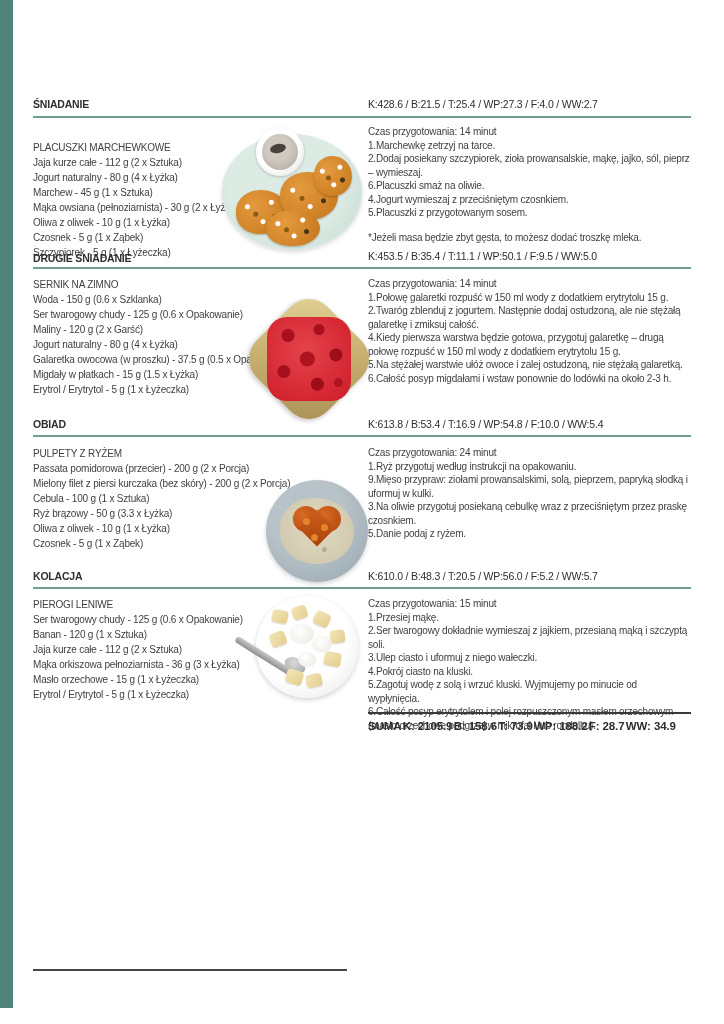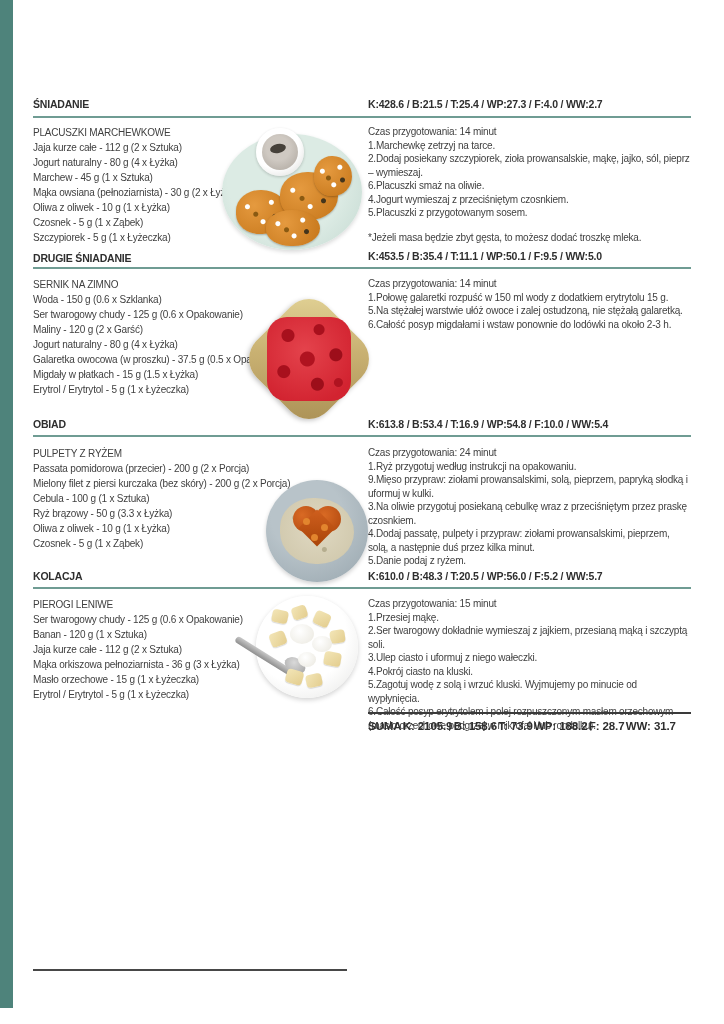--- a/index.html
+++ b/index.html
@@ -4,21 +4,21 @@
 <style>
   * { margin:0; padding:0; box-sizing:border-box; }
   html,body { background:#e9e9e9; }
   .page {
     position:relative; width:724px; height:1024px; background:#ffffff;
     font-family:"Liberation Sans", sans-serif; color:#3d3d3d; overflow:hidden;
     letter-spacing:-0.2px;
   }
   .accent-bar { position:absolute; left:0; top:0; width:13px; height:1008px; background:#4e837b; }
   .hname  { position:absolute; left:33px; width:300px; font-size:10.5px; font-weight:bold; color:#2e2e2e; }
-  .hmacros{ position:absolute; left:368px; width:323px; font-size:10.5px; font-weight:bold; color:#2e2e2e; }
+  .hmacros{ position:absolute; left:368px; width:323px; font-size:10.5px; font-weight:normal; color:#2e2e2e; }
   .hrule  { position:absolute; left:33px; width:658px; height:2px; background:#6f9c93; }
   .ingr   { position:absolute; left:33px; width:332px; font-size:10px; line-height:15px; color:#3f3f3f; }
   .ingr .title { text-transform:uppercase; }
   .steps  { position:absolute; left:368px; width:323px; font-size:10px; line-height:13.5px; color:#3f3f3f; }
   .note   { margin-top:11px; }
   .suma-divider { position:absolute; left:368px; top:712px; width:323px; height:2px; background:#3a3a3a; }
   .suma-row { position:absolute; left:368px; top:720px; width:308px; display:flex; justify-content:space-between;
               font-size:11.5px; font-weight:bold; color:#2e2e2e; letter-spacing:-0.1px; }
   .footer-line { position:absolute; left:33px; top:969px; width:314px; height:2px; background:#474747; }
 
@@ -93,21 +93,21 @@
 </style>
 </head>
 <body>
 
 <div class="page">
   <div class="accent-bar"></div>
 
   <div class="hname" style="top:98px">ŚNIADANIE</div>
   <div class="hmacros" style="top:98px">K:428.6 / B:21.5 / T:25.4 / WP:27.3 / F:4.0 / WW:2.7</div>
   <div class="hrule" style="top:116px"></div>
-  <div class="ingr" style="top:125px">
+  <div class="ingr" style="top:140px">
     <div class="title">PLACUSZKI MARCHEWKOWE</div>
     <div>Jaja kurze całe - 112 g (2 x Sztuka)</div>
     <div>Jogurt naturalny - 80 g (4 x Łyżka)</div>
     <div>Marchew - 45 g (1 x Sztuka)</div>
     <div>Mąka owsiana (pełnoziarnista) - 30 g (2 x Łyżka)</div>
     <div>Oliwa z oliwek - 10 g (1 x Łyżka)</div>
     <div>Czosnek - 5 g (1 x Ząbek)</div>
     <div>Szczypiorek - 5 g (1 x Łyżeczka)</div>
   </div>
   <div class="steps" style="top:125px">
@@ -140,20 +140,22 @@
     <div>Ser twarogowy chudy - 125 g (0.6 x Opakowanie)</div>
     <div>Maliny - 120 g (2 x Garść)</div>
     <div>Jogurt naturalny - 80 g (4 x Łyżka)</div>
     <div>Galaretka owocowa (w proszku) - 37.5 g (0.5 x Opakowanie)</div>
     <div>Migdały w płatkach - 15 g (1.5 x Łyżka)</div>
     <div>Erytrol / Erytrytol - 5 g (1 x Łyżeczka)</div>
   </div>
   <div class="steps" style="top:277px">
     <div>Czas przygotowania: 14 minut</div>
     <div>1.Połowę galaretki rozpuść w 150 ml wody z dodatkiem erytrytolu 15 g.</div>
+    <div>2.Twaróg zblenduj z jogurtem. Następnie dodaj ostudzoną, ale nie stężałą galaretkę i zmiksuj całość.</div>
+    <div>4.Kiedy pierwsza warstwa będzie gotowa, przygotuj galaretkę – drugą połowę rozpuść w 150 ml wody z dodatkiem erytrytolu 15 g.</div>
     <div>5.Na stężałej warstwie ułóż owoce i zalej ostudzoną, nie stężałą galaretką.</div>
     <div>6.Całość posyp migdałami i wstaw ponownie do lodówki na około 2-3 h.</div>
   </div>
   <div class="photo" style="left:256px; top:306px; width:106px; height:106px;">
     <div class="dish2"></div>
     <div class="jelly2" style="left:11px; top:11px;"></div>
   </div>
 
   <div class="hname" style="top:418px">OBIAD</div>
   <div class="hmacros" style="top:418px">K:613.8 / B:53.4 / T:16.9 / WP:54.8 / F:10.0 / WW:5.4</div>
@@ -165,21 +167,20 @@
     <div>Cebula - 100 g (1 x Sztuka)</div>
     <div>Ryż brązowy - 50 g (3.3 x Łyżka)</div>
     <div>Oliwa z oliwek - 10 g (1 x Łyżka)</div>
     <div>Czosnek - 5 g (1 x Ząbek)</div>
   </div>
   <div class="steps" style="top:446px">
     <div>Czas przygotowania: 24 minut</div>
     <div>1.Ryż przygotuj według instrukcji na opakowaniu.</div>
     <div>9.Mięso przypraw: ziołami prowansalskimi, solą, pieprzem, papryką słodką i uformuj w kulki.</div>
     <div>3.Na oliwie przygotuj posiekaną cebulkę wraz z przeciśniętym przez praskę czosnkiem.</div>
-    <div>4.Dodaj passatę, pulpety i przypraw: ziołami prowansalskimi, pieprzem, solą, a następnie duś przez kilka minut.</div>
     <div>5.Danie podaj z ryżem.</div>
   </div>
   <div class="photo" style="left:266px; top:480px; width:102px; height:102px;">
     <div class="plate3"></div>
     <div class="rice3"></div>
     <div class="heart3">
       <div class="lobe l"></div>
       <div class="lobe r"></div>
       <div class="point"></div>
       <div class="dot" style="left:10px; top:12px;"></div>
@@ -227,17 +228,17 @@
   </div>
 
   <div class="suma-divider"></div>
   <div class="suma-row">
     <span>SUMA</span>
     <span>K: 2105.9</span>
     <span>B: 158.6</span>
     <span>T: 73.9</span>
     <span>WP: 188.2</span>
     <span>F: 28.7</span>
-    <span>WW: 31.7</span>
+    <span>WW: 34.9</span>
   </div>
 
   <div class="footer-line"></div>
 </div>
 
 </body></html>

